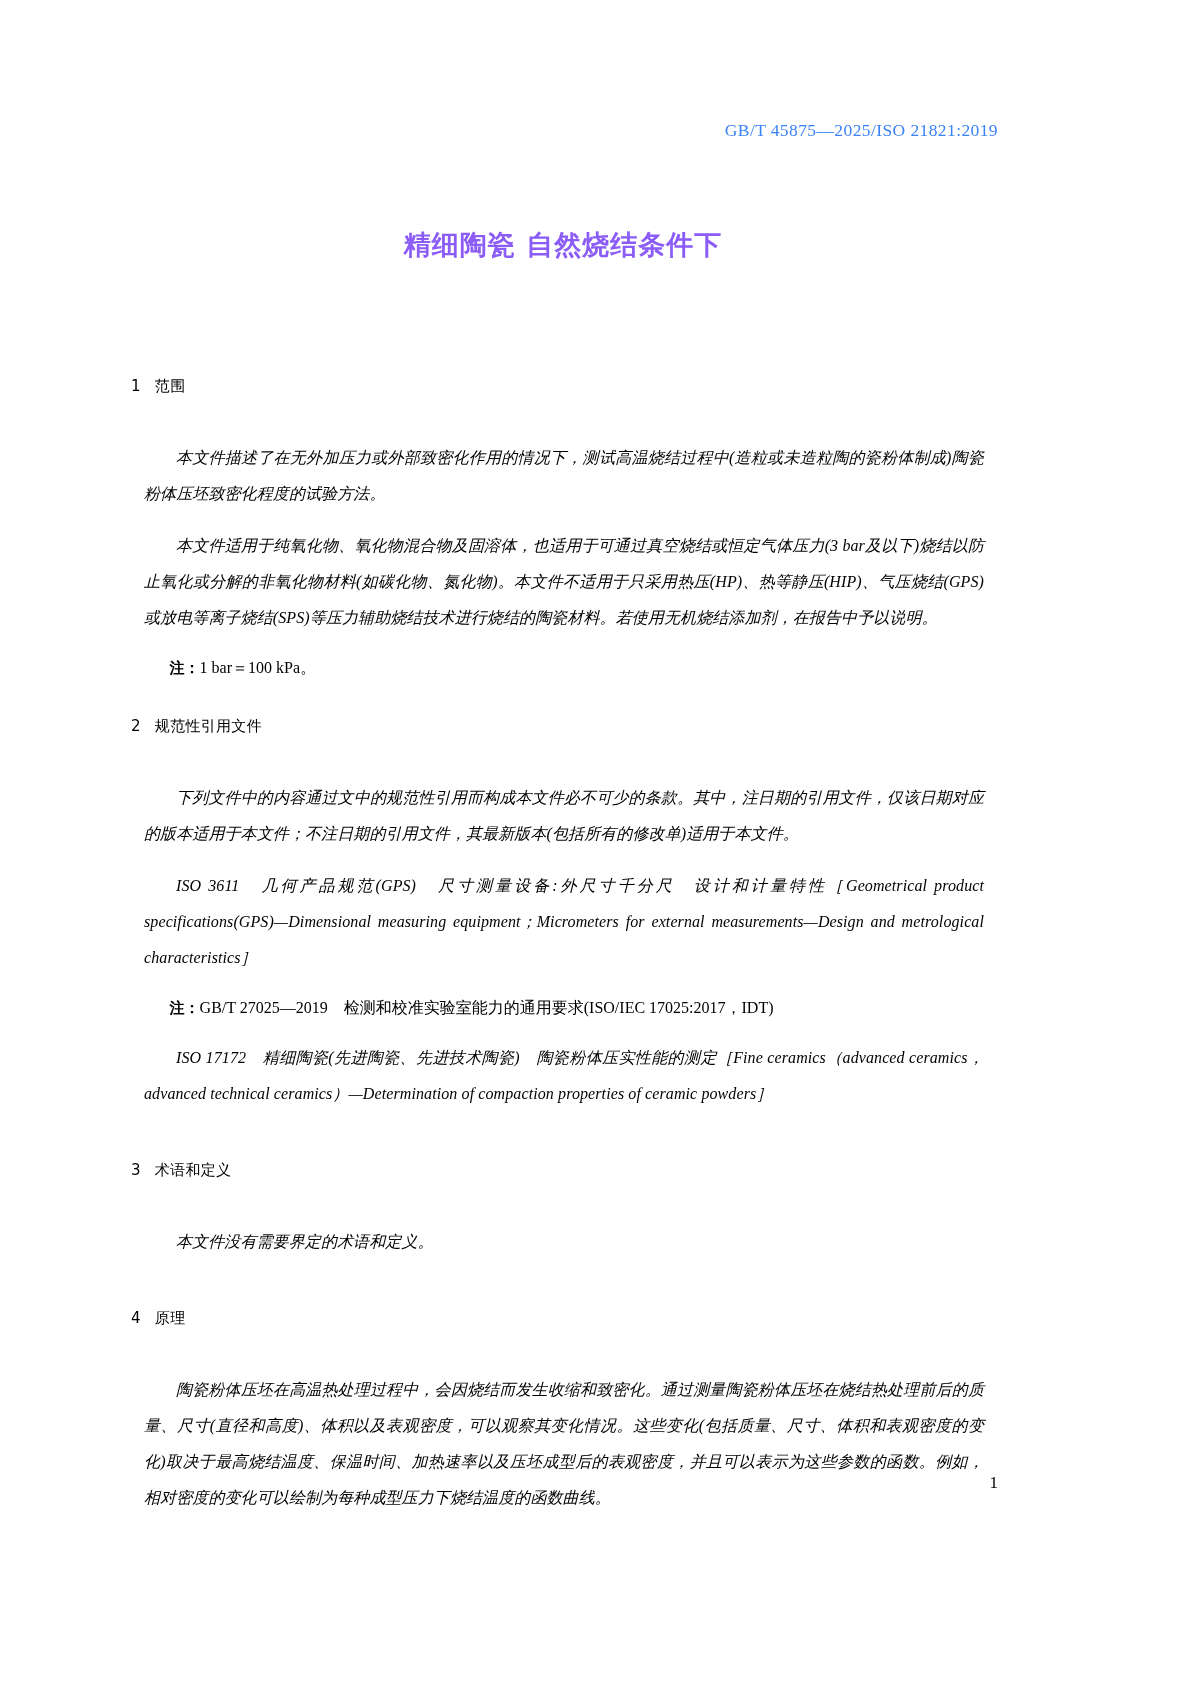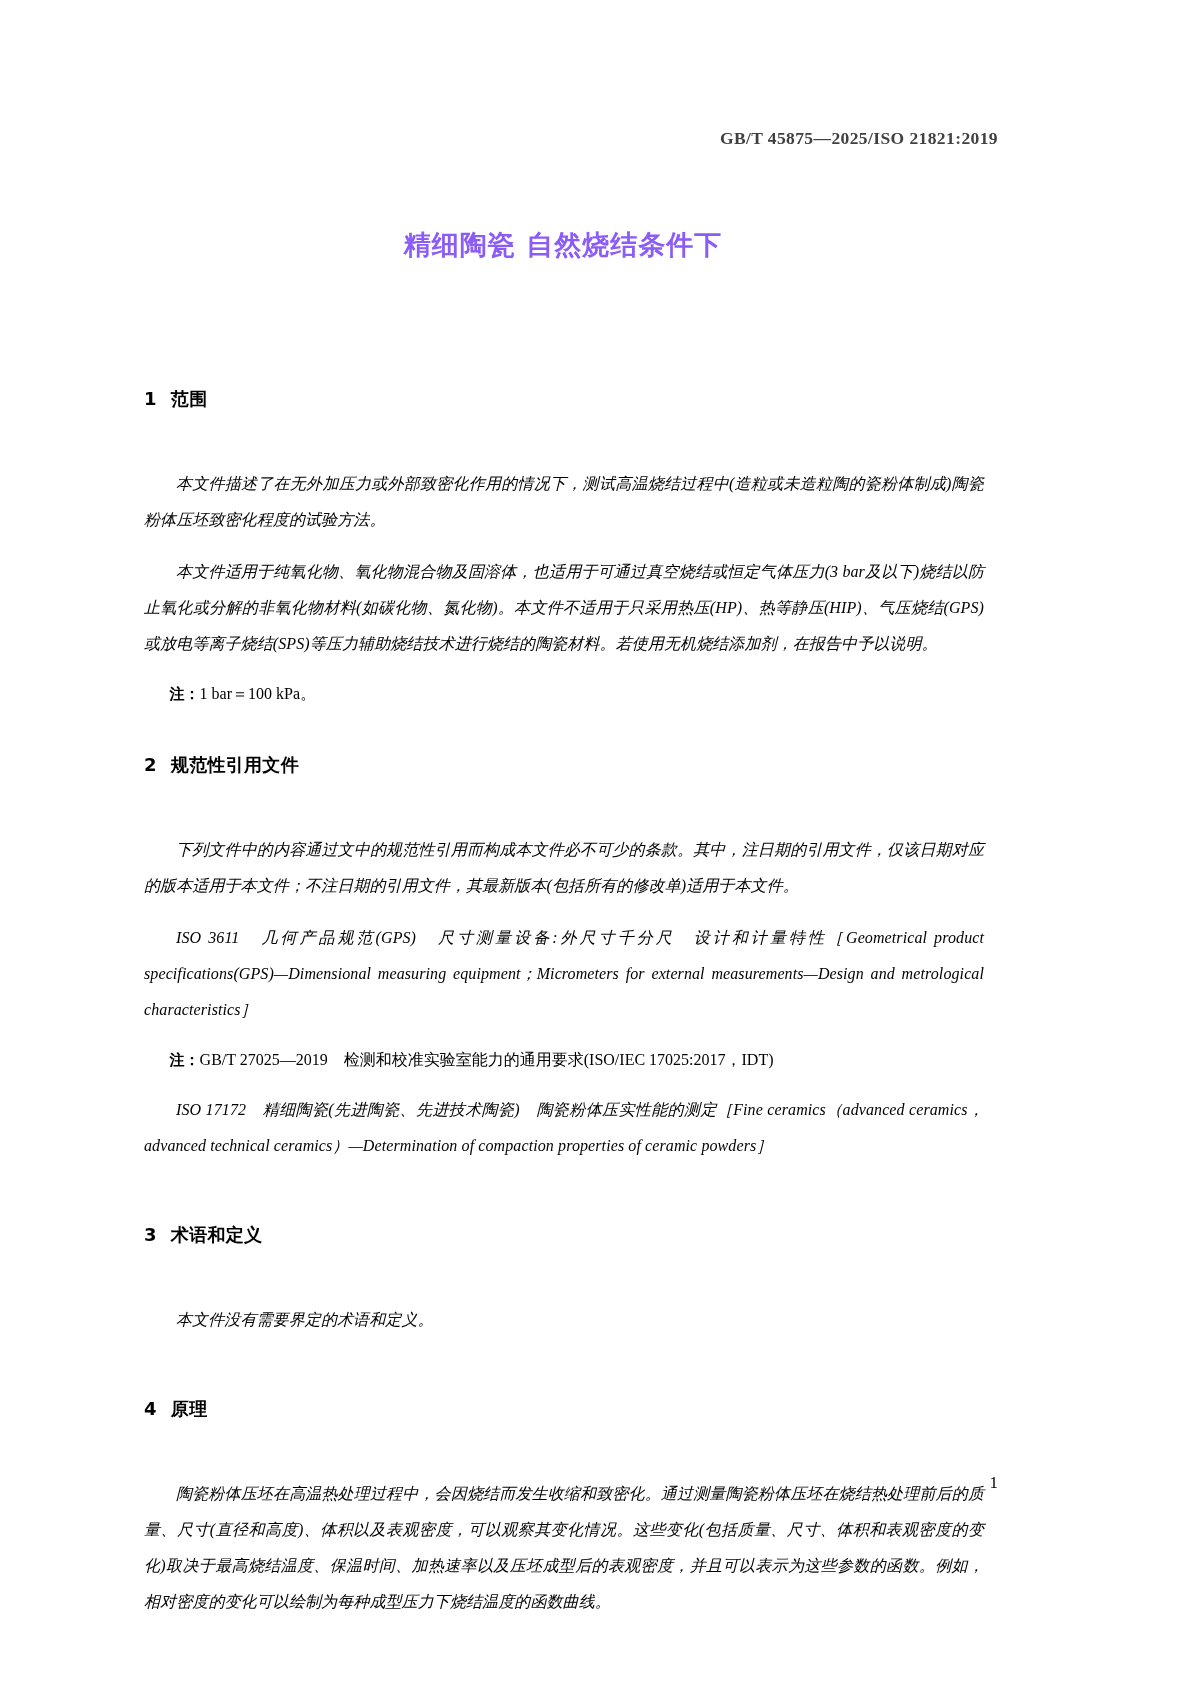--- a/index.html
+++ b/index.html
@@ -17,29 +17,29 @@
     height: 1685px;
     margin: 0 auto;
     background: #ffffff;
     box-sizing: border-box;
     overflow: hidden;
   }
 
   
   .page-header {
     position: absolute;
-    top: 128px;
+    top: 120px;
     left: 128px;
     width: 870px;
     text-align: right;
     font-family: "Liberation Serif", "DejaVu Serif", serif;
     font-size: 17.5px;
-    font-weight: bold;
+    font-weight: normal;
     letter-spacing: 0.4px;
-    color: #404040;
+    color: #3b82f6;
   }
 
   
   .doc-title {
     position: absolute;
     top: 222px;
     left: 128px;
     width: 870px;
     text-align: center;
     font-family: "DejaVu Sans", "Liberation Sans", sans-serif;
@@ -54,23 +54,23 @@
   
   .body-flow {
     position: absolute;
     top: 370px;
     left: 128px;
     width: 872px;
   }
 
   h2.clause {
     font-family: "DejaVu Sans", "Liberation Sans", sans-serif;
-    font-size: 18px;
-    font-weight: bold;
-    margin: 16px;
+    font-size: 15px;
+    font-weight: normal;
+    margin: 3px;
     padding: 0;
     line-height: 26px;
     letter-spacing: 0.3px;
   }
   h2.clause .num { margin-right: 14px; }
 
   .spacer-after-heading { height: 22px; }
   .spacer-before-heading { height: 26px; }
 
   p.para {

